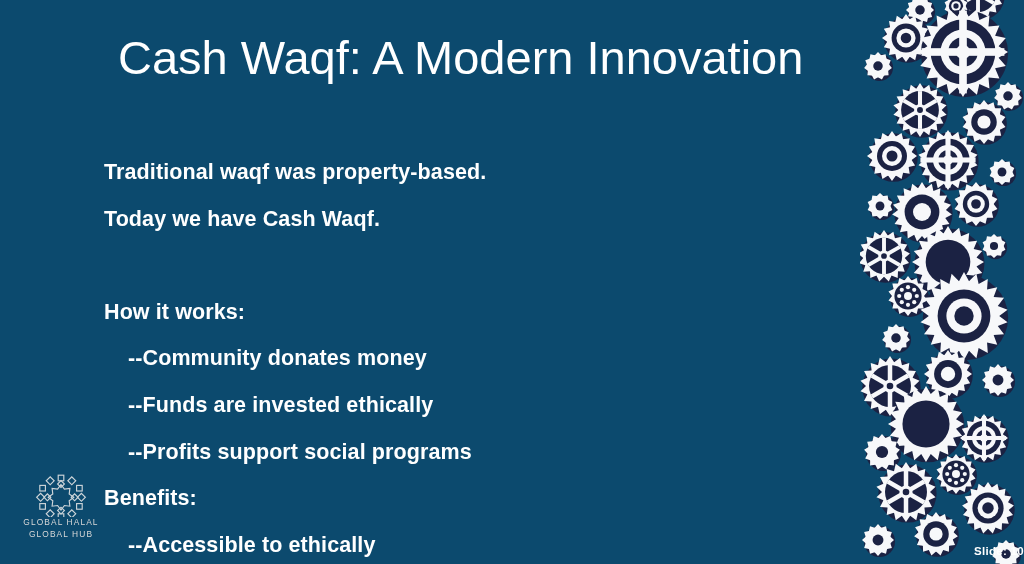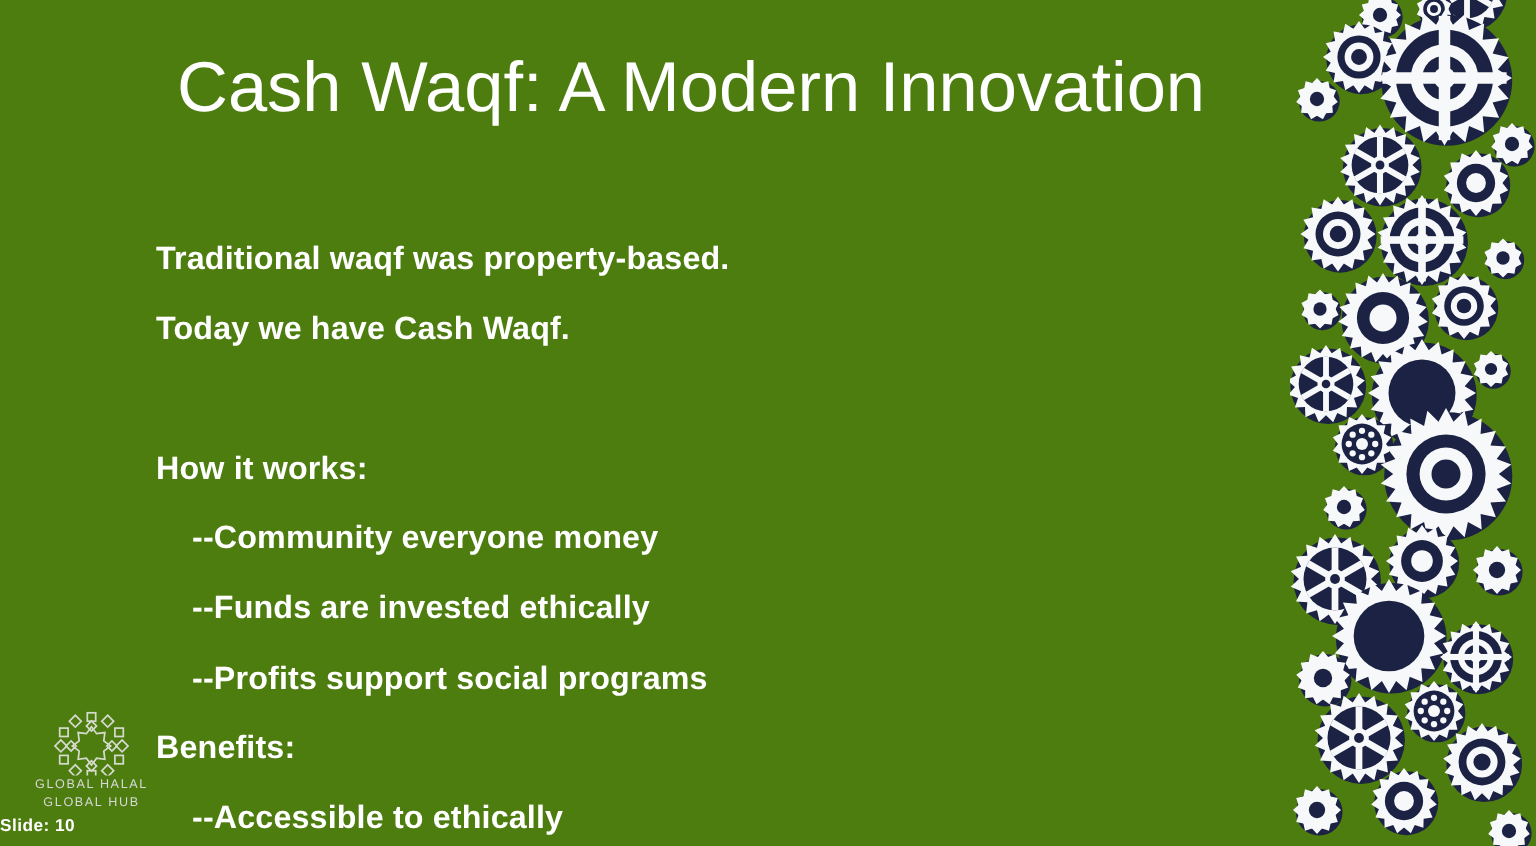--- a/index.html
+++ b/index.html
@@ -7,21 +7,21 @@
     padding: 0;
     background: #000000;
   }
   body {
     font-family: "Liberation Sans", sans-serif;
   }
   #slide {
     position: relative;
     width: 1024px;
     height: 564px;
-    background: #4d7c0f;
+    background: #0c4a6e;
     overflow: hidden;
   }
 
   
   #slide-title {
     position: absolute;
     left: 118px;
     top: 33px;
     width: 720px;
     font-size: 47px;
@@ -55,21 +55,21 @@
   .body-line.spacer {
     height: 30.6px;
   }
 
   
   #slide-footer {
     position: absolute;
     left: 0;
     top: 545px;
     width: 1024px;
-    text-align: left;
+    text-align: right;
     font-size: 11.5px;
     font-weight: bold;
     color: #ffffff;
     letter-spacing: 0.3px;
   }
 
   
   #logo {
     position: absolute;
     left: 13px;
@@ -407,21 +407,21 @@
     </svg>
   </div>
 
   <div id="slide-title">Cash Waqf: A Modern Innovation</div>
 
   <div id="body-block">
       <div class="body-line">Traditional waqf was property-based.</div>
       <div class="body-line">Today we have Cash Waqf.</div>
       <div class="body-line spacer">&nbsp;</div>
       <div class="body-line">How it works:</div>
-      <div class="body-line indent">--Community everyone money</div>
+      <div class="body-line indent">--Community donates money</div>
       <div class="body-line indent">--Funds are invested ethically</div>
       <div class="body-line indent">--Profits support social programs</div>
       <div class="body-line">Benefits:</div>
       <div class="body-line indent">--Accessible to ethically</div>
       <div class="body-line indent">--Scalable</div>
     </div>
 
   <div id="logo">
     <svg id="logo-mark" width="52" height="44" viewBox="0 0 52 44">
       <g fill="none" stroke="#e8e8e8" stroke-width="1.15">

